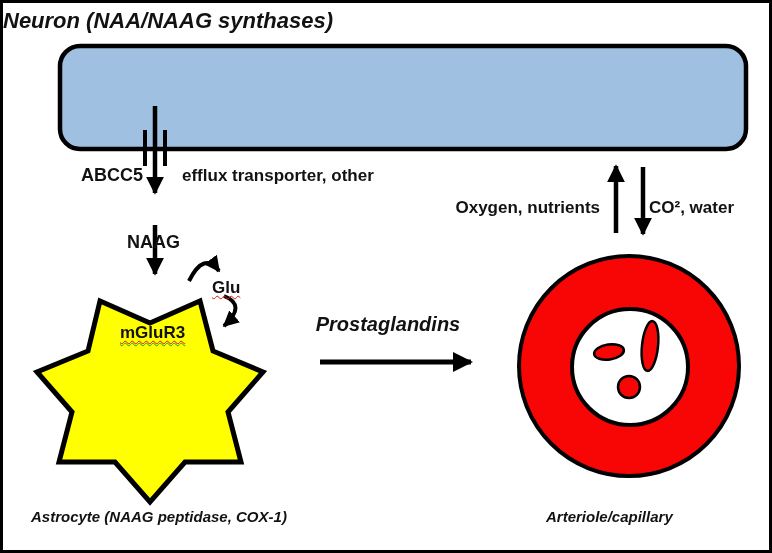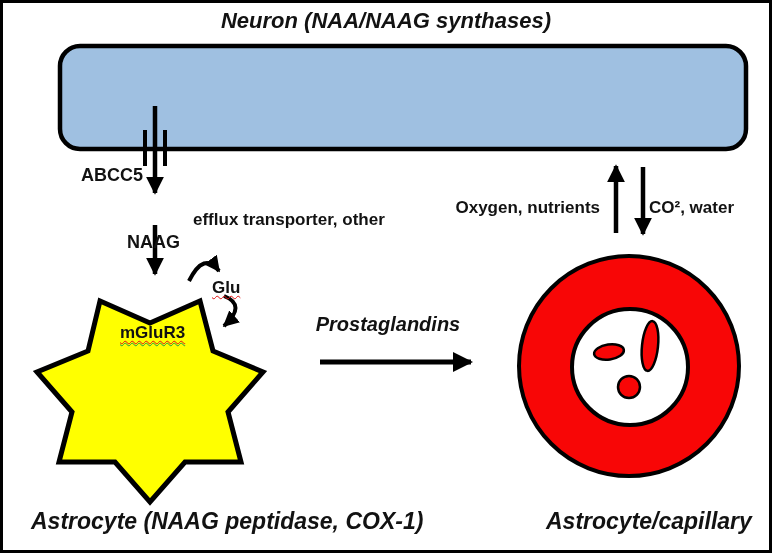--- a/index.html
+++ b/index.html
@@ -16,22 +16,22 @@
   .shapes { position: absolute; left: 0; top: 0; width: 766px; height: 547px; }
   .lbl {
     position: absolute;
     color: #121212;
     white-space: nowrap;
     line-height: 1.1;
   }
   .b  { font-weight: bold; font-size: 17px; }
   .b18 { font-weight: bold; font-size: 18px; }
   .bi { font-weight: bold; font-style: italic; }
-  .title { top: 6px; left: 0; width: 100%; text-align: center; font-size: 22px; }
-  .caption { font-size: 23px; text-align: center; }
+  .title { top: 6px; left: 0; width: 100%; text-align: left; font-size: 22px; }
+  .caption { font-size: 15px; text-align: center; }
   .sq-red {
     text-decoration-line: underline;
     text-decoration-style: wavy;
     text-decoration-color: #e01515;
     text-decoration-thickness: 1px;
     text-underline-offset: 2px;
   }
   .sq-green {
     text-decoration-line: underline;
     text-decoration-style: wavy;
@@ -76,35 +76,35 @@
     <circle cx="627" cy="364" r="58" stroke="#000" stroke-width="4" fill="#ffffff"></circle>
     <ellipse cx="606" cy="349" rx="15" ry="7.5" transform="rotate(-8 606 349)" stroke="#000" stroke-width="2.5" fill="#f80606"></ellipse>
     <ellipse cx="647" cy="343" rx="8" ry="25" transform="rotate(6 647 343)" stroke="#000" stroke-width="2.5" fill="#f80606"></ellipse>
     <circle cx="626" cy="384" r="11" stroke="#000" stroke-width="2.5" fill="#f80606"></circle>
   </svg>
 
   <div class="lbl bi title">Neuron (NAA/NAAG synthases)</div>
 
   <div class="lbl b18" style="left:78px; top:163px;">ABCC5</div>
 
-  <div class="lbl b" style="left:190px; top:164px;margin-top:44px;">efflux transporter, other</div>
+  <div class="lbl b" style="left:179px; top:164px;">efflux transporter, other</div>
 
   <div class="lbl b18" style="left:124px; top:198px;margin-top:32px;">NAAG</div>
 
   <div class="lbl b" style="left:117px; top:276px;margin-top:45px;">
     <span class="sq-red"><span class="sq-green">mGluR3</span></span>
   </div>
 
   <div class="lbl b" style="left:209px; top:276px;text-align:right;">
     <span class="sq-red">Glu</span>
   </div>
 
   <div class="lbl bi" style="left:295px; top:310px; width:180px; text-align:center; font-size:20px;">Prostaglandins</div>
 
   <div class="lbl b" style="right:169px; top:196px;">Oxygen, nutrients</div>
 
   <div class="lbl b" style="left:646px; top:196px;">CO², water</div>
 
   <div class="lbl bi caption" style="left:28px; top:506px;">Astrocyte (NAAG peptidase, COX-1)</div>
 
-  <div class="lbl bi caption" style="left:543px; top:506px;">Astrocyte/capillary</div>
+  <div class="lbl bi caption" style="left:543px; top:506px;">Arteriole/capillary</div>
 
 </div>
 
 </body></html>

